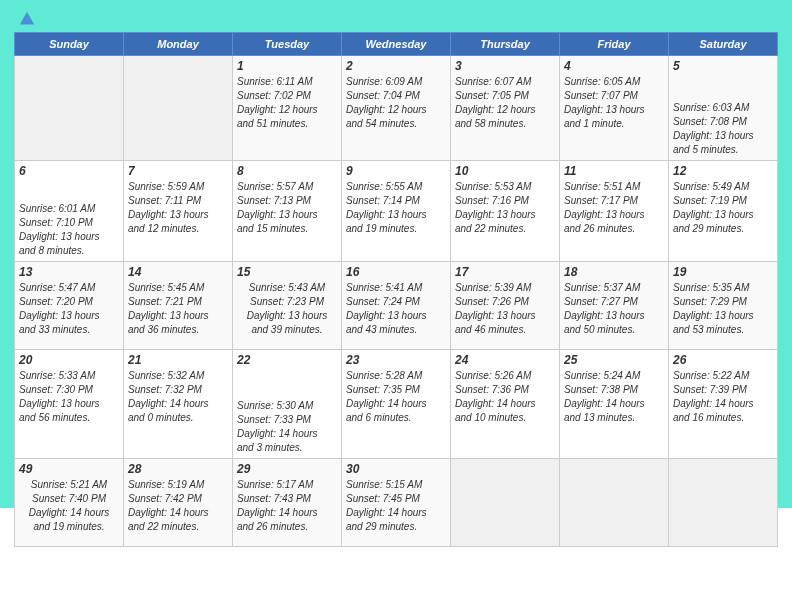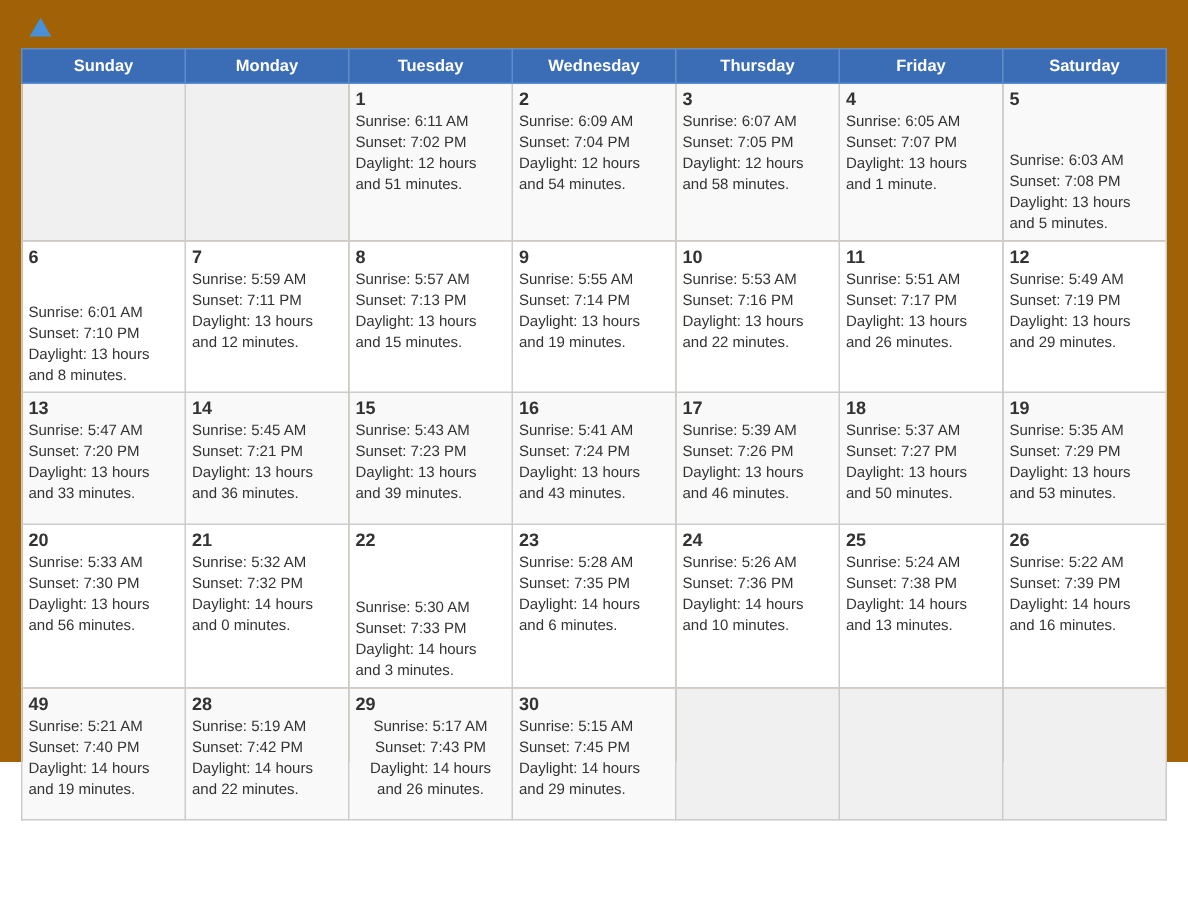--- a/index.html
+++ b/index.html
@@ -6,22 +6,23 @@
     body {
       font-family: Arial, sans-serif;
       background: #fff;
       width: 792px;
       height: 612px;
       overflow: hidden;
     }
     .page {
       width: 792px;
       height: 508px;
-      background: #a16207;
+      background: #5eead4;
       padding: 10px 14px 8px 14px;
+      font-style: italic;
     }
     .header-row {
       display: flex;
       align-items: flex-start;
       justify-content: space-between;
       margin-bottom: 2px;
     }
     .logo {
       display: flex;
       align-items: center;
@@ -230,21 +231,21 @@
           </td>
           <td>
             <span class="day-number">14</span>
             <div class="day-info" style="white-space: pre-line;">Sunrise: 5:45 AM
 Sunset: 7:21 PM
 Daylight: 13 hours
 and 36 minutes.</div>
           </td>
           <td>
             <span class="day-number">15</span>
-            <div class="day-info" style="white-space: pre-line;">Sunrise: 5:43 AM
+            <div class="day-info" style="white-space: pre-line; text-align: center;">Sunrise: 5:43 AM
 Sunset: 7:23 PM
 Daylight: 13 hours
 and 39 minutes.</div>
           </td>
           <td>
             <span class="day-number">16</span>
             <div class="day-info" style="white-space: pre-line;">Sunrise: 5:41 AM
 Sunset: 7:24 PM
 Daylight: 13 hours
 and 43 minutes.</div>
@@ -318,35 +319,35 @@
             <span class="day-number">26</span>
             <div class="day-info" style="white-space: pre-line;">Sunrise: 5:22 AM
 Sunset: 7:39 PM
 Daylight: 14 hours
 and 16 minutes.</div>
           </td>
         </tr>
         <tr>
           <td>
             <span class="day-number">49</span>
-            <div class="day-info" style="white-space: pre-line;">Sunrise: 5:21 AM
+            <div class="day-info" style="white-space: pre-line; text-align: center;">Sunrise: 5:21 AM
 Sunset: 7:40 PM
 Daylight: 14 hours
 and 19 minutes.</div>
           </td>
           <td>
             <span class="day-number">28</span>
             <div class="day-info" style="white-space: pre-line;">Sunrise: 5:19 AM
 Sunset: 7:42 PM
 Daylight: 14 hours
 and 22 minutes.</div>
           </td>
           <td>
             <span class="day-number">29</span>
-            <div class="day-info" style="white-space: pre-line; text-align: center;">Sunrise: 5:17 AM
+            <div class="day-info" style="white-space: pre-line;">Sunrise: 5:17 AM
 Sunset: 7:43 PM
 Daylight: 14 hours
 and 26 minutes.</div>
           </td>
           <td>
             <span class="day-number">30</span>
             <div class="day-info" style="white-space: pre-line;">Sunrise: 5:15 AM
 Sunset: 7:45 PM
 Daylight: 14 hours
 and 29 minutes.</div>

